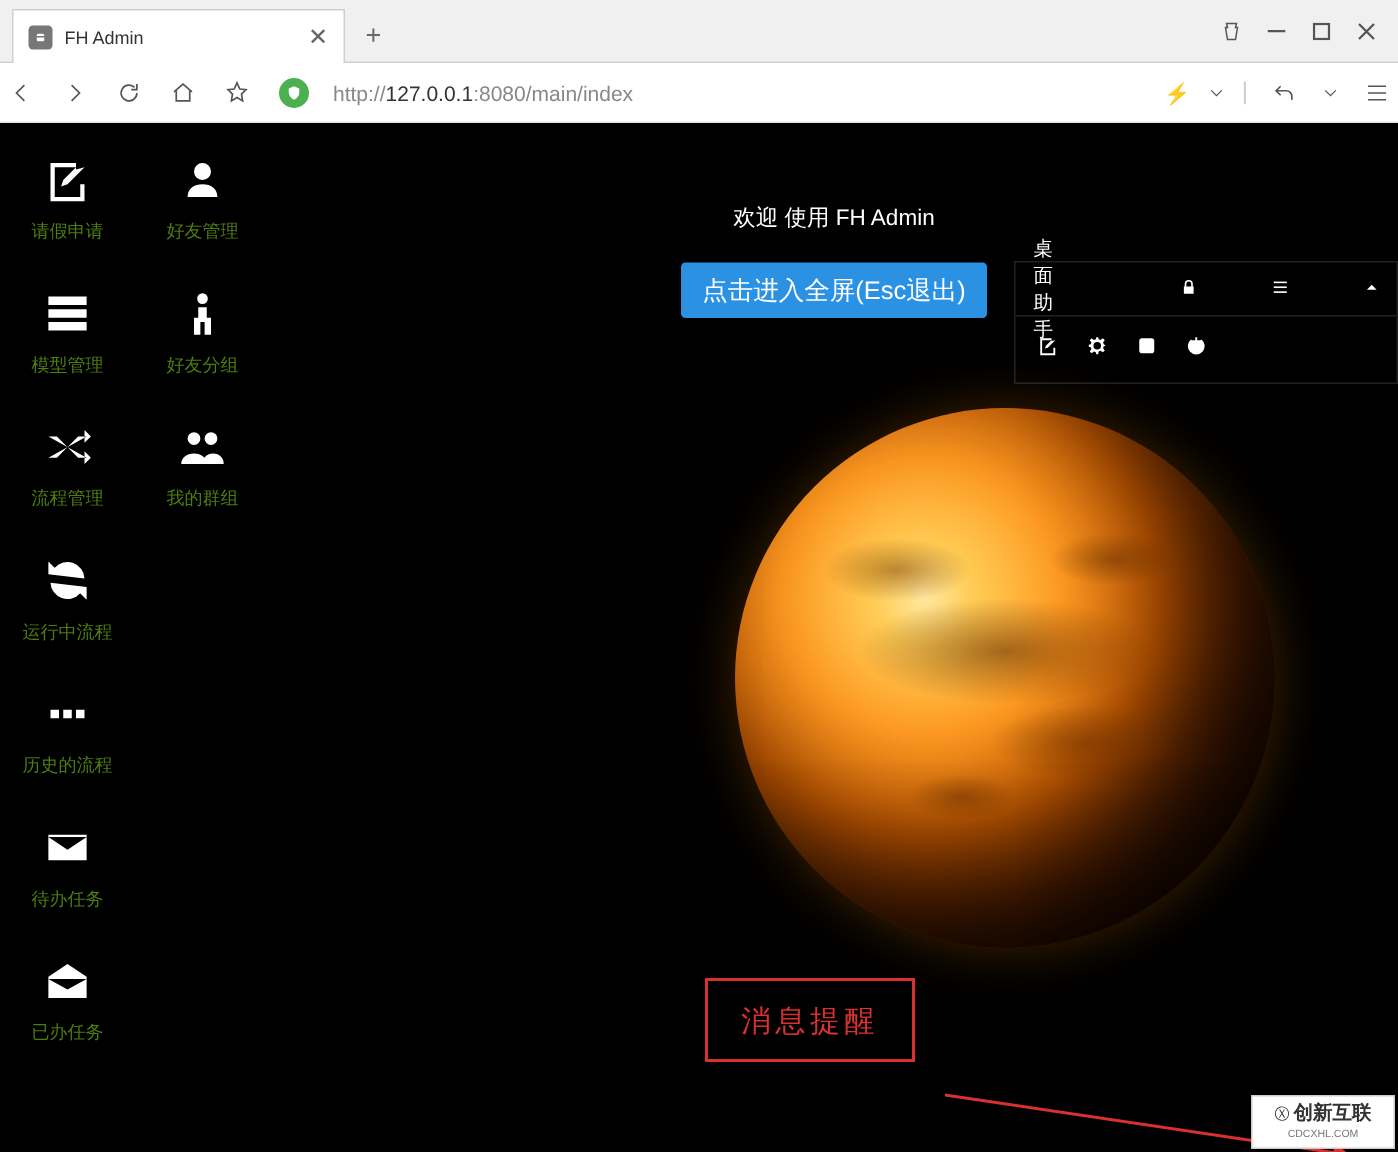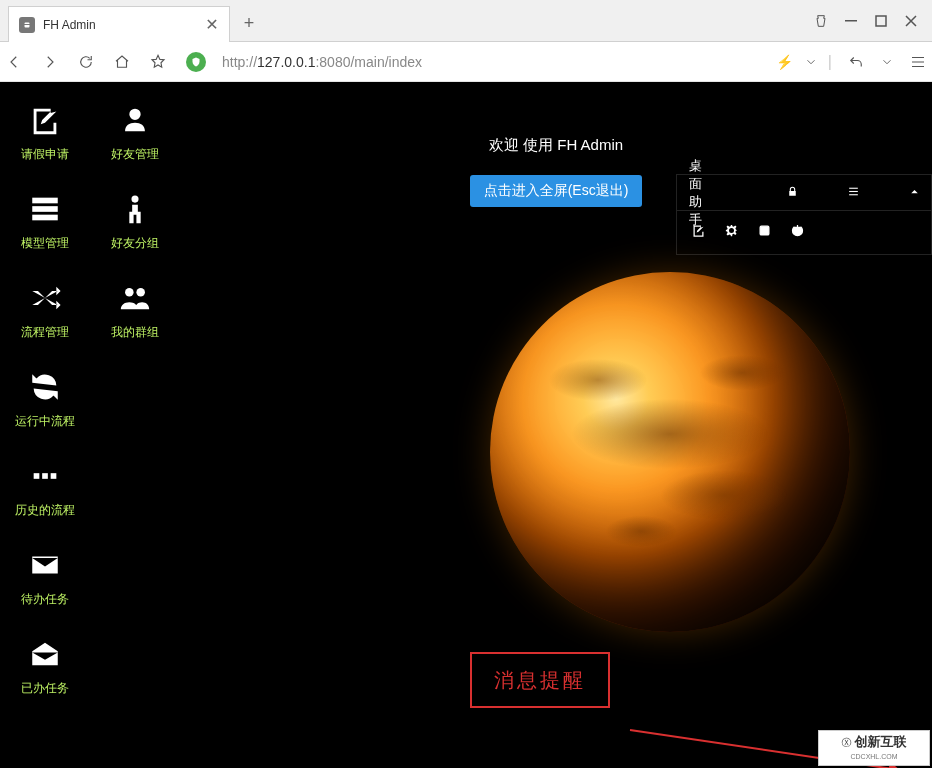--- a/index.html
+++ b/index.html
@@ -26,25 +26,25 @@
 .r-icons { display: flex; align-items: center; gap: 10px; }
 .bolt { color: #4caf50; font-size: 14px; }
 
 
 .app { position: absolute; top: 82px; left: 0; right: 0; bottom: 0; background: #000; display: flex; }
 .sidebar { width: 180px; padding: 18px 6px; }
 .grid { display: flex; flex-wrap: wrap; gap: 4px 12px; }
 .cell { width: 78px; text-align: center; margin-bottom: 22px; }
 .cell .ic { height: 40px; display: flex; align-items: center; justify-content: center; color: #fff; }
 .cell .ic svg { width: 34px; height: 34px; fill: #fff; }
-.cell .lbl { color: #bef264; font-size: 12px; margin-top: 6px; }
+.cell .lbl { color: #4d7c0f; font-size: 12px; margin-top: 6px; }
 
 .main { flex: 1; position: relative; color: #fff; }
 .welcome { text-align: center; position: absolute; top: 54px; left: 0; right: 0; font-size: 15px; }
-.fs-btn { display: inline-block; background: #2b91e3; color: #fff; padding: 7px 14px; font-size: 14px; border-radius: 3px; margin-top: 20px; cursor: pointer; }
+.fs-btn { display: inline-block; background: #2b91e3; color: #fff; padding: 7px 14px; font-size: 17px; border-radius: 3px; margin-top: 20px; cursor: pointer; }
 
 .assist { position: absolute; top: 92px; right: 0; width: 256px; background: #000; border: 1px solid #222; }
 .assist-h { height: 36px; display: flex; align-items: center; padding: 0 12px; font-size: 13px; color: #fff; border-bottom: 1px solid #222; gap: 36px; }
 .assist-h .sp { flex: 1; }
 .assist-h .ai { margin-left: 12px; cursor: pointer; }
 .assist-h .ai svg { width: 13px; height: 13px; fill: #fff; }
 .assist-b { padding: 12px 14px; display: flex; gap: 18px; }
 .assist-b .ai svg { width: 15px; height: 15px; fill: #fff; cursor: pointer; }
 
 
@@ -62,21 +62,21 @@
     radial-gradient(ellipse 60px 25px at 70% 28%, rgba(95,42,0,.5), transparent 70%);
   border-radius: 50%;
 }
 
 .alert-box { position: absolute; top: 570px; left: 290px; width: 140px; height: 56px; border: 2px solid #d93030; display: flex; align-items: center; justify-content: center; }
 .alert-box span { color: #d93030; font-size: 20px; letter-spacing: 3px; }
 
 .arrow { position: absolute; top: 638px; left: 440px; width: 300px; height: 60px; }
 .arrow svg { width: 100%; height: 100%; }
 
-.watermark { position: absolute; right: 2px; bottom: 2px; width: 112px; height: 36px; background: #fff; border: 1px solid #ccc; display: flex; align-items: center; justify-content: center; font-size: 10px; color: #333; }
+.watermark { position: absolute; right: 2px; bottom: 2px; width: 96px; height: 36px; background: #fff; border: 1px solid #ccc; display: flex; align-items: center; justify-content: center; font-size: 10px; color: #333; }
 .watermark b { font-size: 13px; }
 </style>
 </head>
 <body>
 
 <div class="browser-tabs">
   <div class="tab">
     <span class="tab-icon">
         <svg viewBox="0 0 24 24">
           <path d="M9 7h6a2 2 0 012 2v1H7V9a2 2 0 012-2zm-2 5h10v3a2 2 0 01-2 2H9a2 2 0 01-2-2v-3z"></path>

